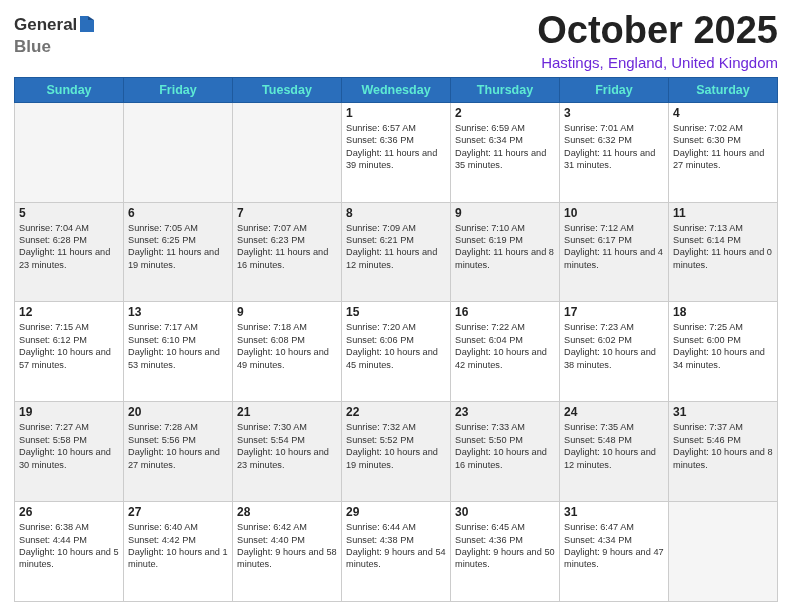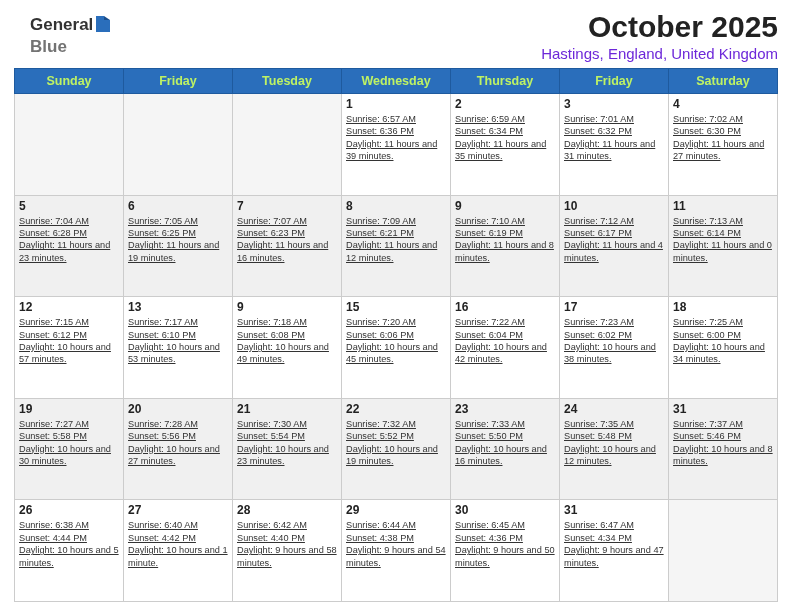--- a/index.html
+++ b/index.html
@@ -15,21 +15,20 @@
       height: 612px;
       padding: 10px 14px 10px 14px;
       display: flex;
       flex-direction: column;
     }
     .header {
       display: flex;
       justify-content: space-between;
       align-items: flex-start;
       margin-bottom: 6px;
-      margin-left: 16px;
     }
     .logo {
       display: flex;
       align-items: center;
       margin-top: 4px;
     }
     .logo-text {
       display: flex;
       flex-direction: column;
       line-height: 1.1;
@@ -41,40 +40,40 @@
     }
     .logo-blue {
       font-size: 17px;
       font-weight: bold;
       color: #737373;
     }
     .title-block {
       text-align: right;
     }
     .title-month {
-      font-size: 30px;
+      font-size: 38px;
       font-weight: bold;
       color: #222;
       line-height: 1.1;
     }
     .title-location {
       font-size: 15px;
       color: #6d28d9;
       margin-top: 2px;
     }
     .calendar {
       flex: 1;
       border: 1px solid #ccc;
       border-collapse: collapse;
       width: 100%;
       table-layout: fixed;
     }
     .calendar th {
       background: #2a6ebb;
-      color: #bef264;
+      color: #5eead4;
       font-size: 12.5px;
       font-weight: bold;
       text-align: center;
       padding: 5px 2px;
       border: 1px solid #1e5a9e;
     }
     .calendar td {
       vertical-align: top;
       border: 1px solid #ccc;
       padding: 3px 4px;
@@ -90,21 +89,20 @@
       font-size: 12px;
       font-weight: bold;
       color: #222;
       margin-bottom: 2px;
       display: block;
     }
     .cell-text {
       font-size: 9.2px;
       line-height: 1.35;
       color: #333;
-      text-decoration: underline;
     }
     .row-shaded td {
       background: #f0f0f0;
     }
   </style>
 </head>
 <body>
 
 <div class="page">
   <div class="header">

